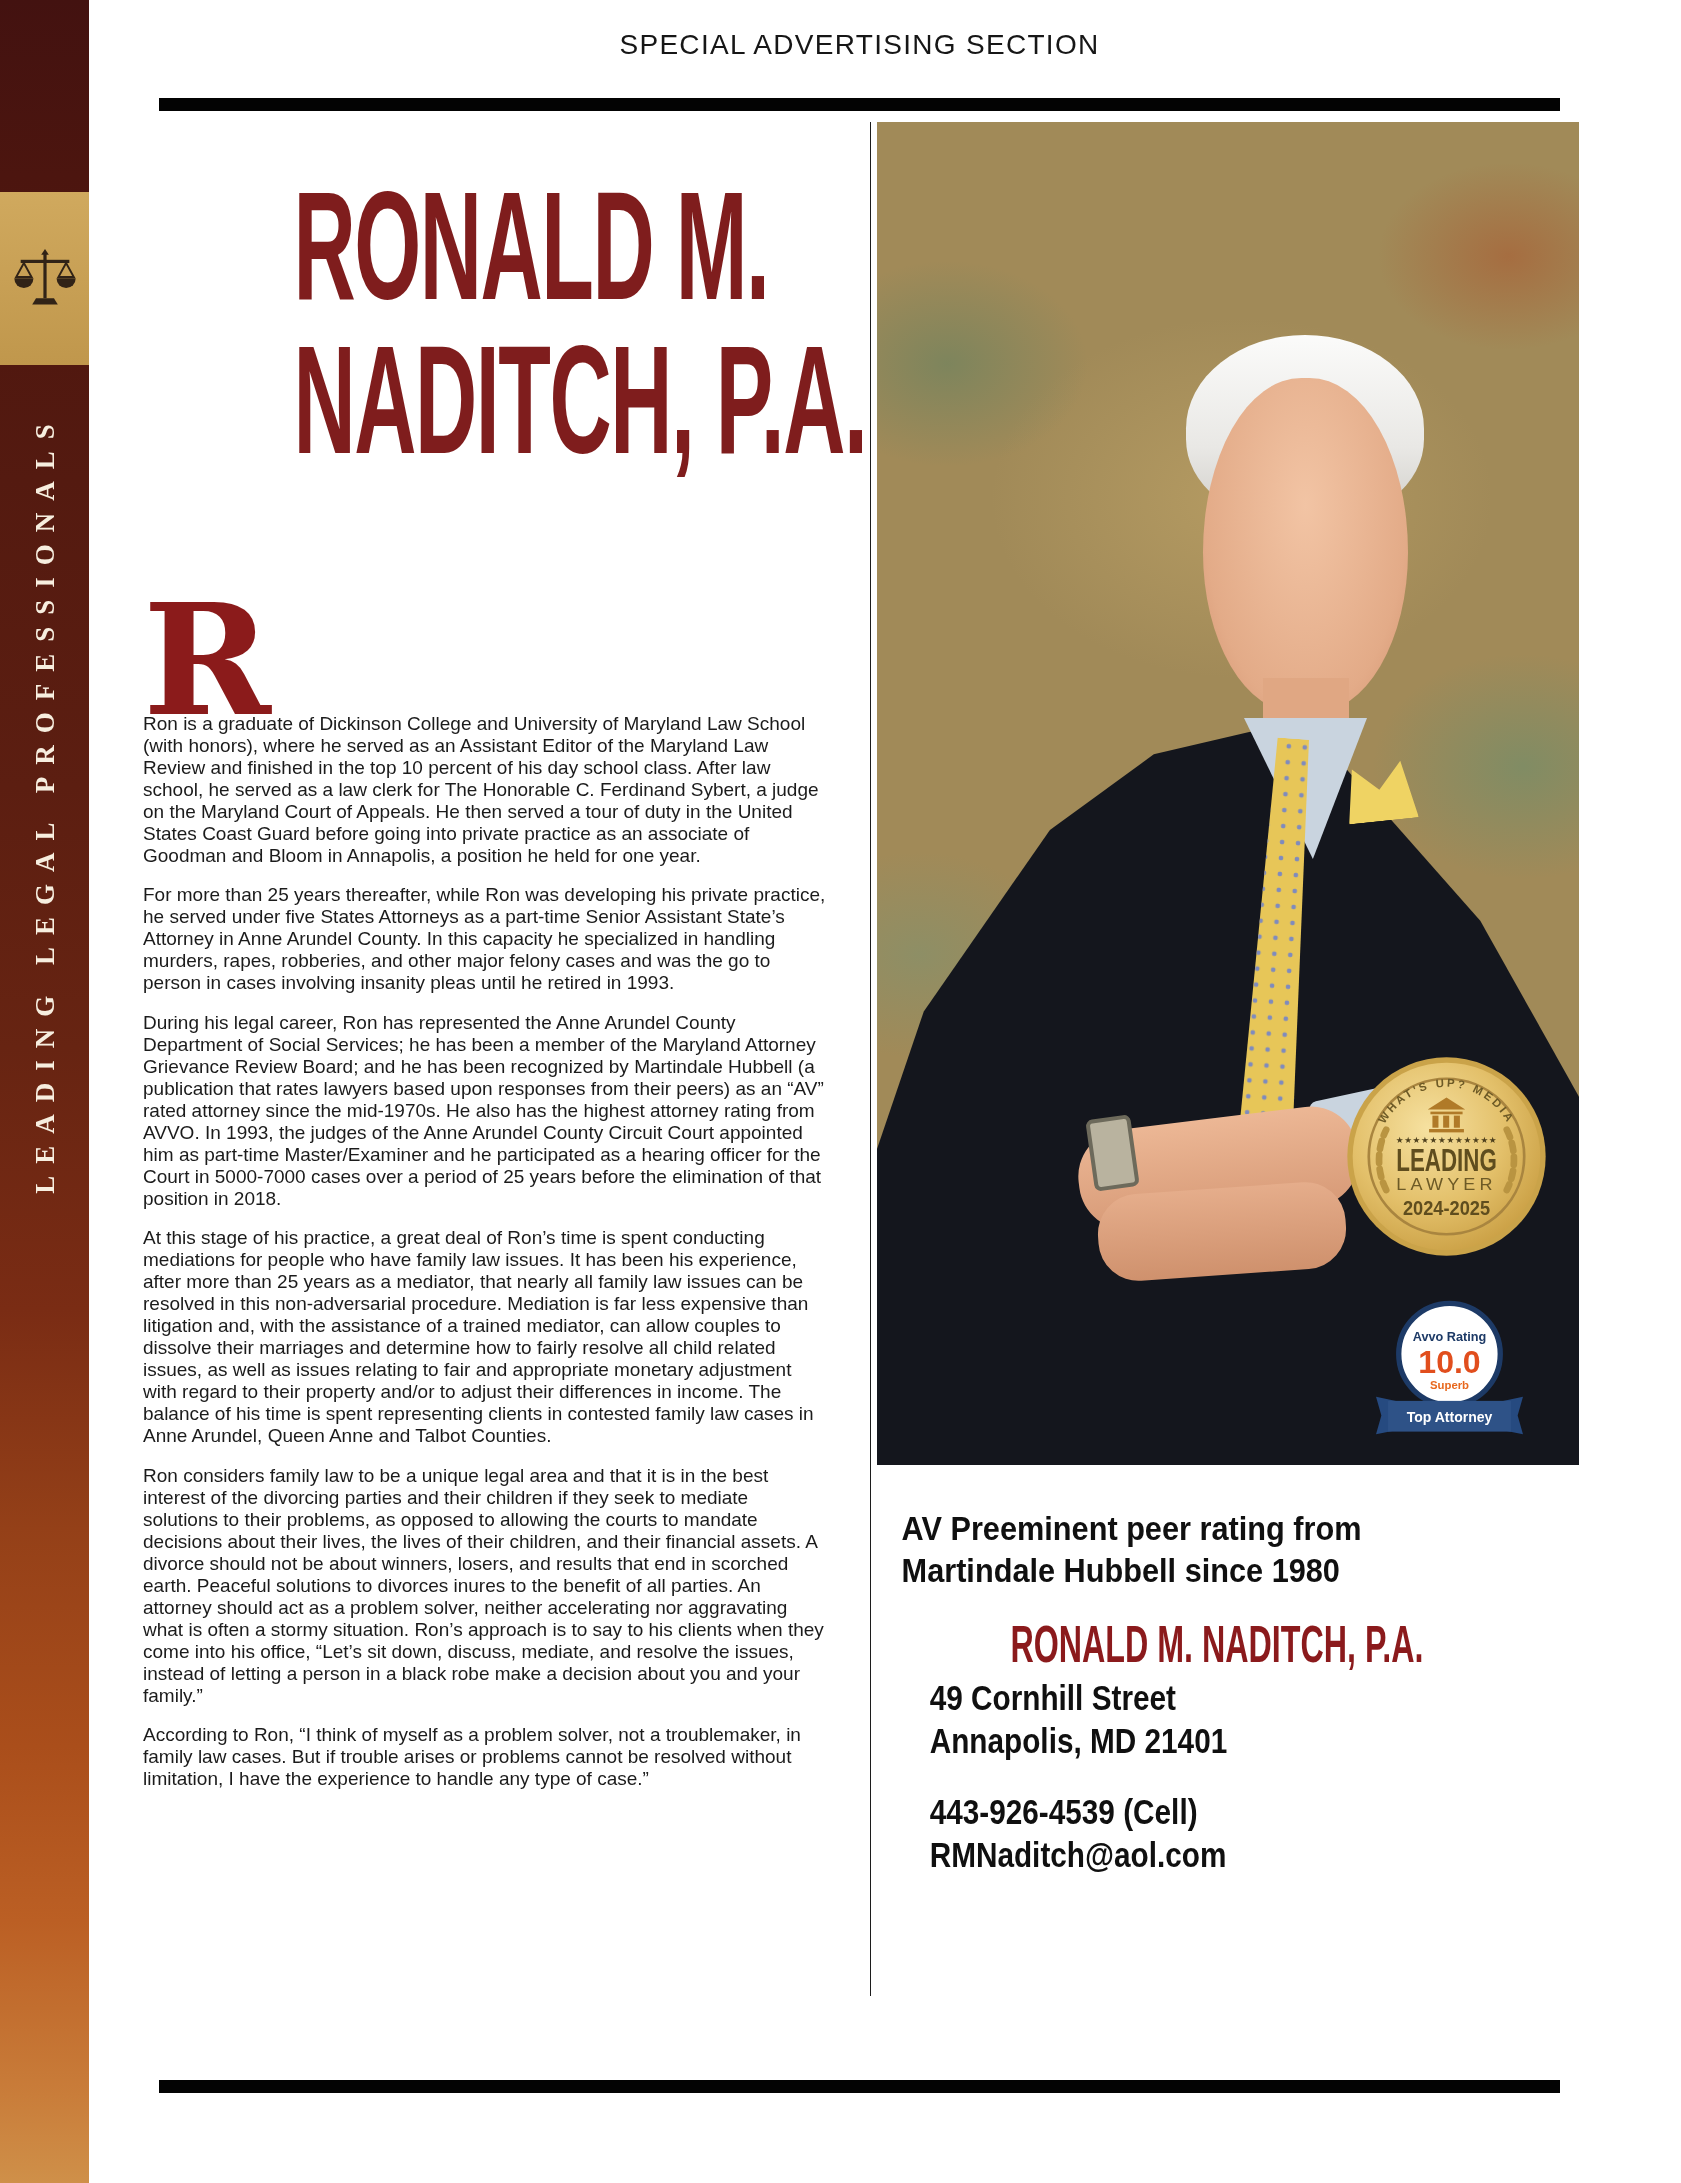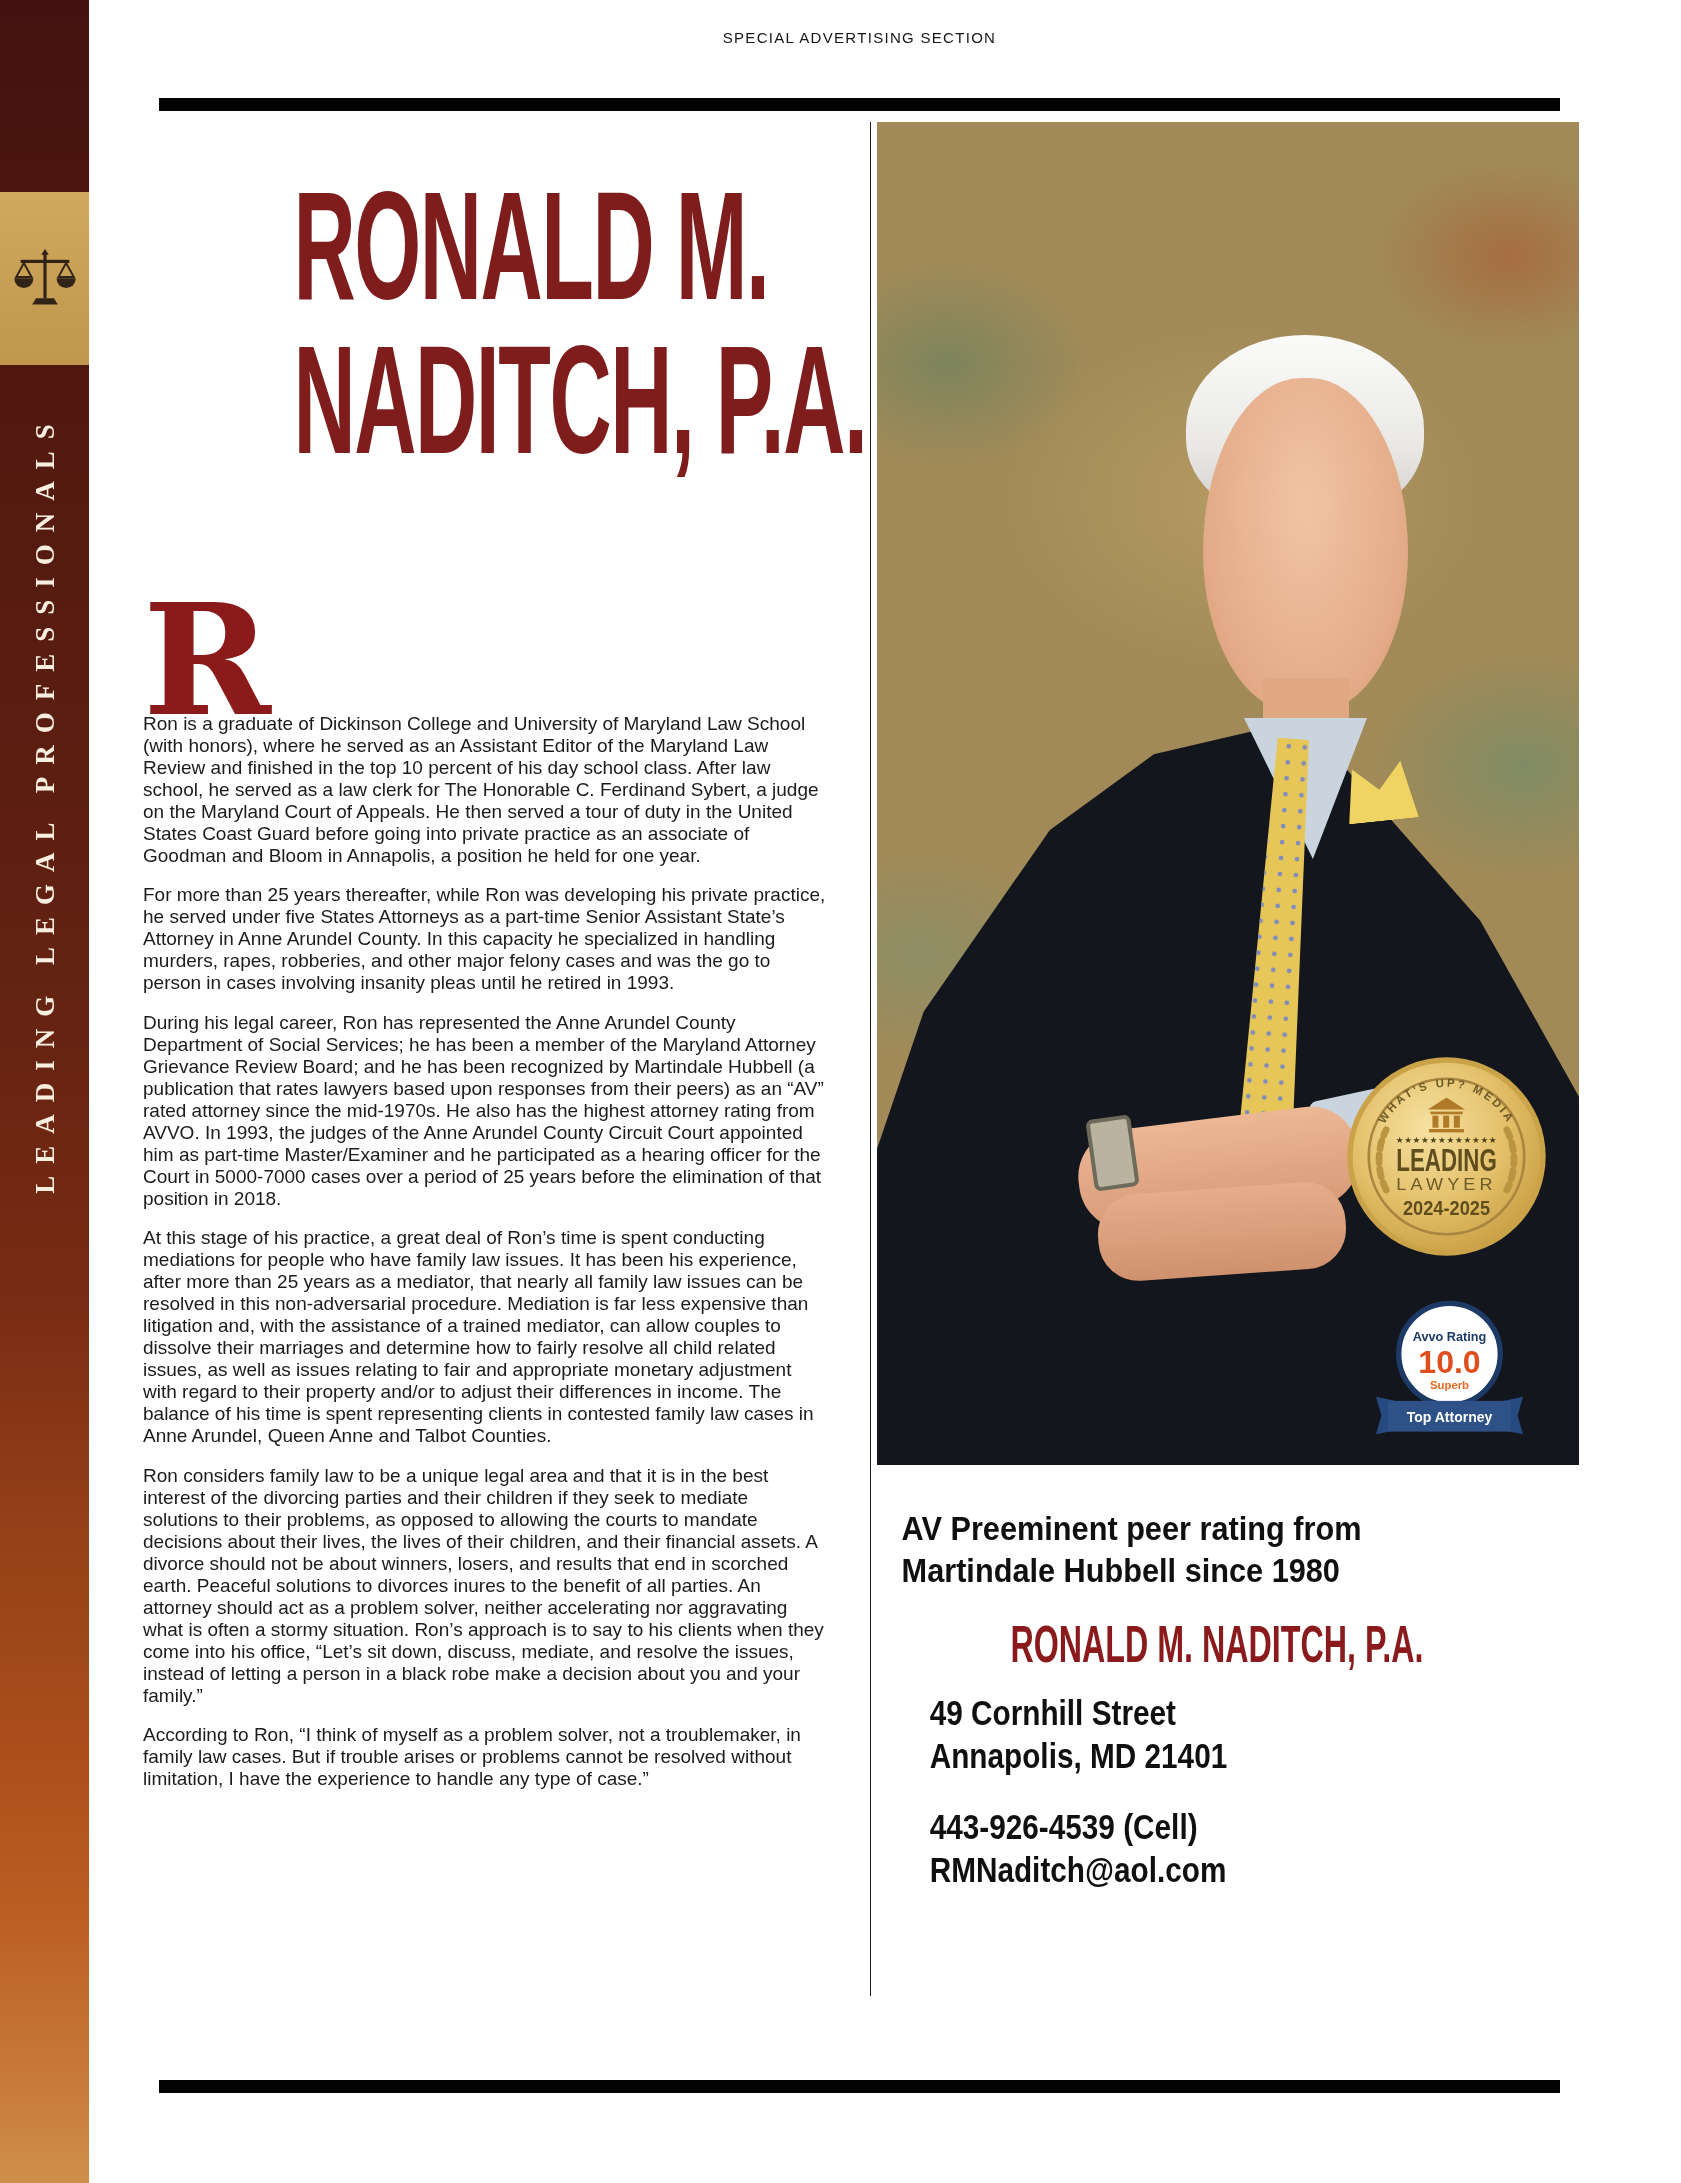--- a/index.html
+++ b/index.html
@@ -24,21 +24,21 @@
   .sidebar-text{
     position:absolute;left:-357px;top:759px;width:803px;height:88px;
     line-height:88px;text-align:center;transform:rotate(-90deg);
     transform-origin:50% 50%;
     font-family:"Liberation Serif",serif;font-weight:700;font-size:27px;
     letter-spacing:12px;color:#f7eedf;white-space:nowrap;
   }
   
   .header{
     position:absolute;left:159px;top:29.4px;width:1401px;text-align:center;
-    font-size:15px;letter-spacing:1.3px;color:#161616;font-weight:500;
+    font-size:28px;letter-spacing:1.3px;color:#161616;font-weight:500;
   }
   .bar{position:absolute;left:159px;width:1401px;height:12.7px;background:#030303;}
   .top-bar{top:98px;}
   .bottom-bar{top:2080px;}
   
   .title{
     position:absolute;left:143px;top:169px;width:684px;margin:0;
     color:#7f1d1d;font-weight:700;text-align:center;
   }
   .title-line{
@@ -109,21 +109,21 @@
   .badge-gold{left:469px;top:934px;width:201px;height:201px;}
   .badge-avvo{left:491px;top:1177px;width:163px;height:161px;}
   
   .right-info{position:absolute;left:877px;top:1508px;width:702px;text-align:left;color:#101010;}
   .rating-line{font-size:33px;line-height:42px;font-weight:700;transform:scaleX(.93);transform-origin:50% 50%;}
   .firm-name{
     margin-top:25.4px;font-size:52px;line-height:54px;font-weight:700;color:#8b1a1c;
     white-space:nowrap;transform:scaleX(.62);transform-origin:50% 50%;
   }
   .address-line{font-size:35px;line-height:43px;font-weight:700;transform:scaleX(.85);transform-origin:50% 50%;}
-  .addr-block{margin-top:20px;}
+  .addr-block{margin-top:5px;}
   .offices{margin-top:23px;display:flex;justify-content:center;align-items:stretch;}
   .office{width:294px;}
   .office-city{font-size:35px;line-height:43px;font-weight:700;transform:scaleX(.85);transform-origin:50% 50%;}
   .office-phone{font-size:37px;line-height:46px;font-weight:700;transform:scaleX(.85);transform-origin:50% 50%;}
   .office-divider{width:2px;background:#2a2a2a;margin:4px 6.7px;}
   .cell-line{margin-top:28px;font-size:35px;line-height:43px;font-weight:700;transform:scaleX(.85);transform-origin:50% 50%;}
   .email-line{font-size:35px;line-height:44px;font-weight:700;transform:scaleX(.85);transform-origin:50% 50%;}
 </style>
 </head>
 <body>

